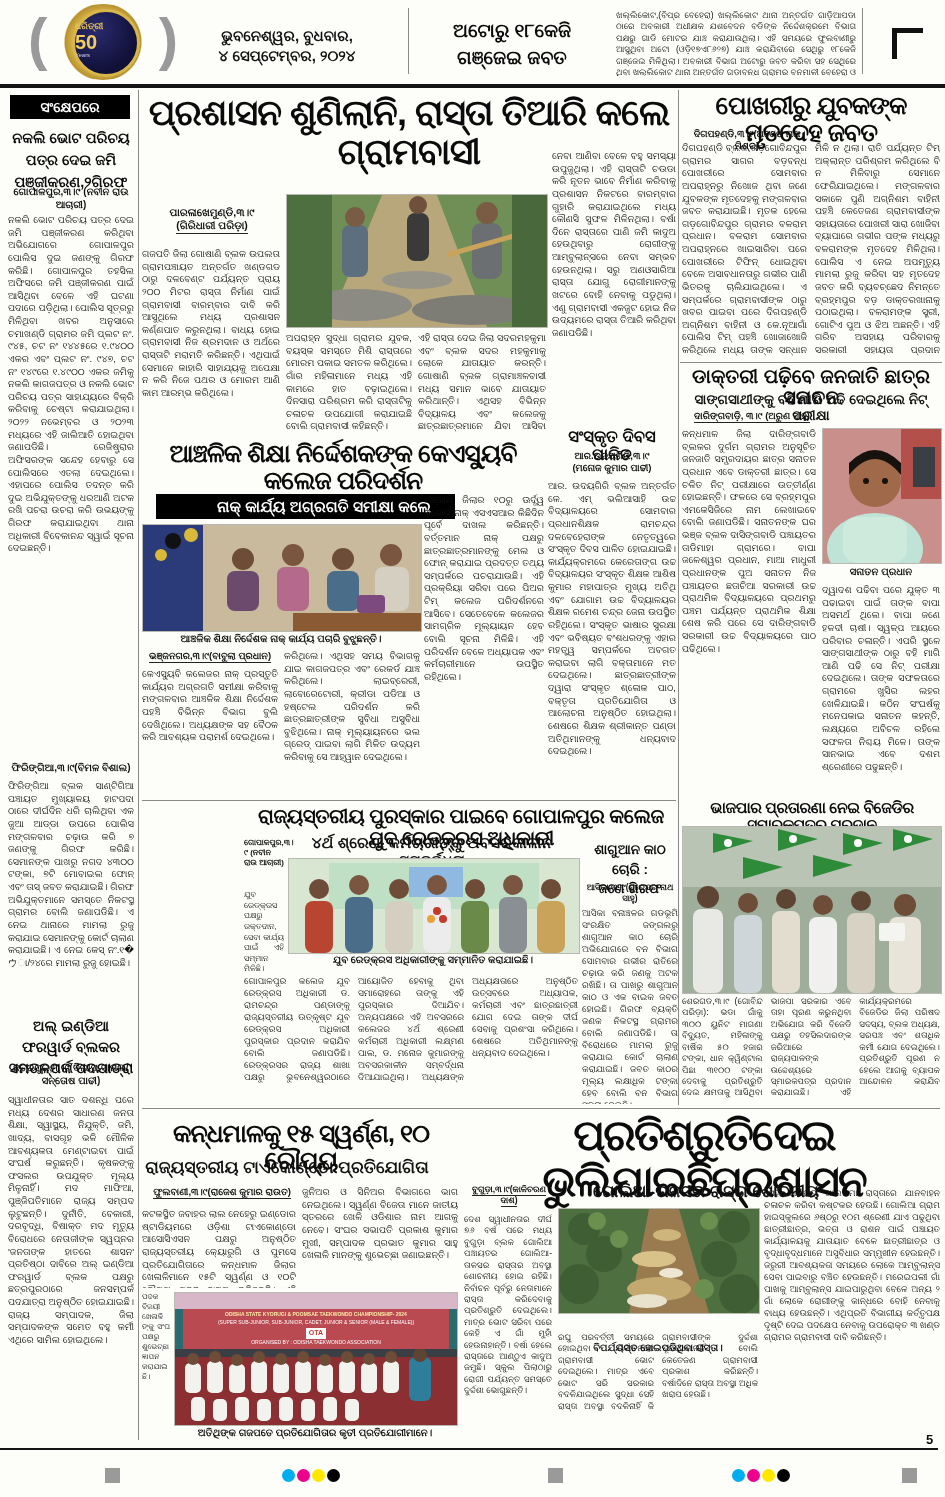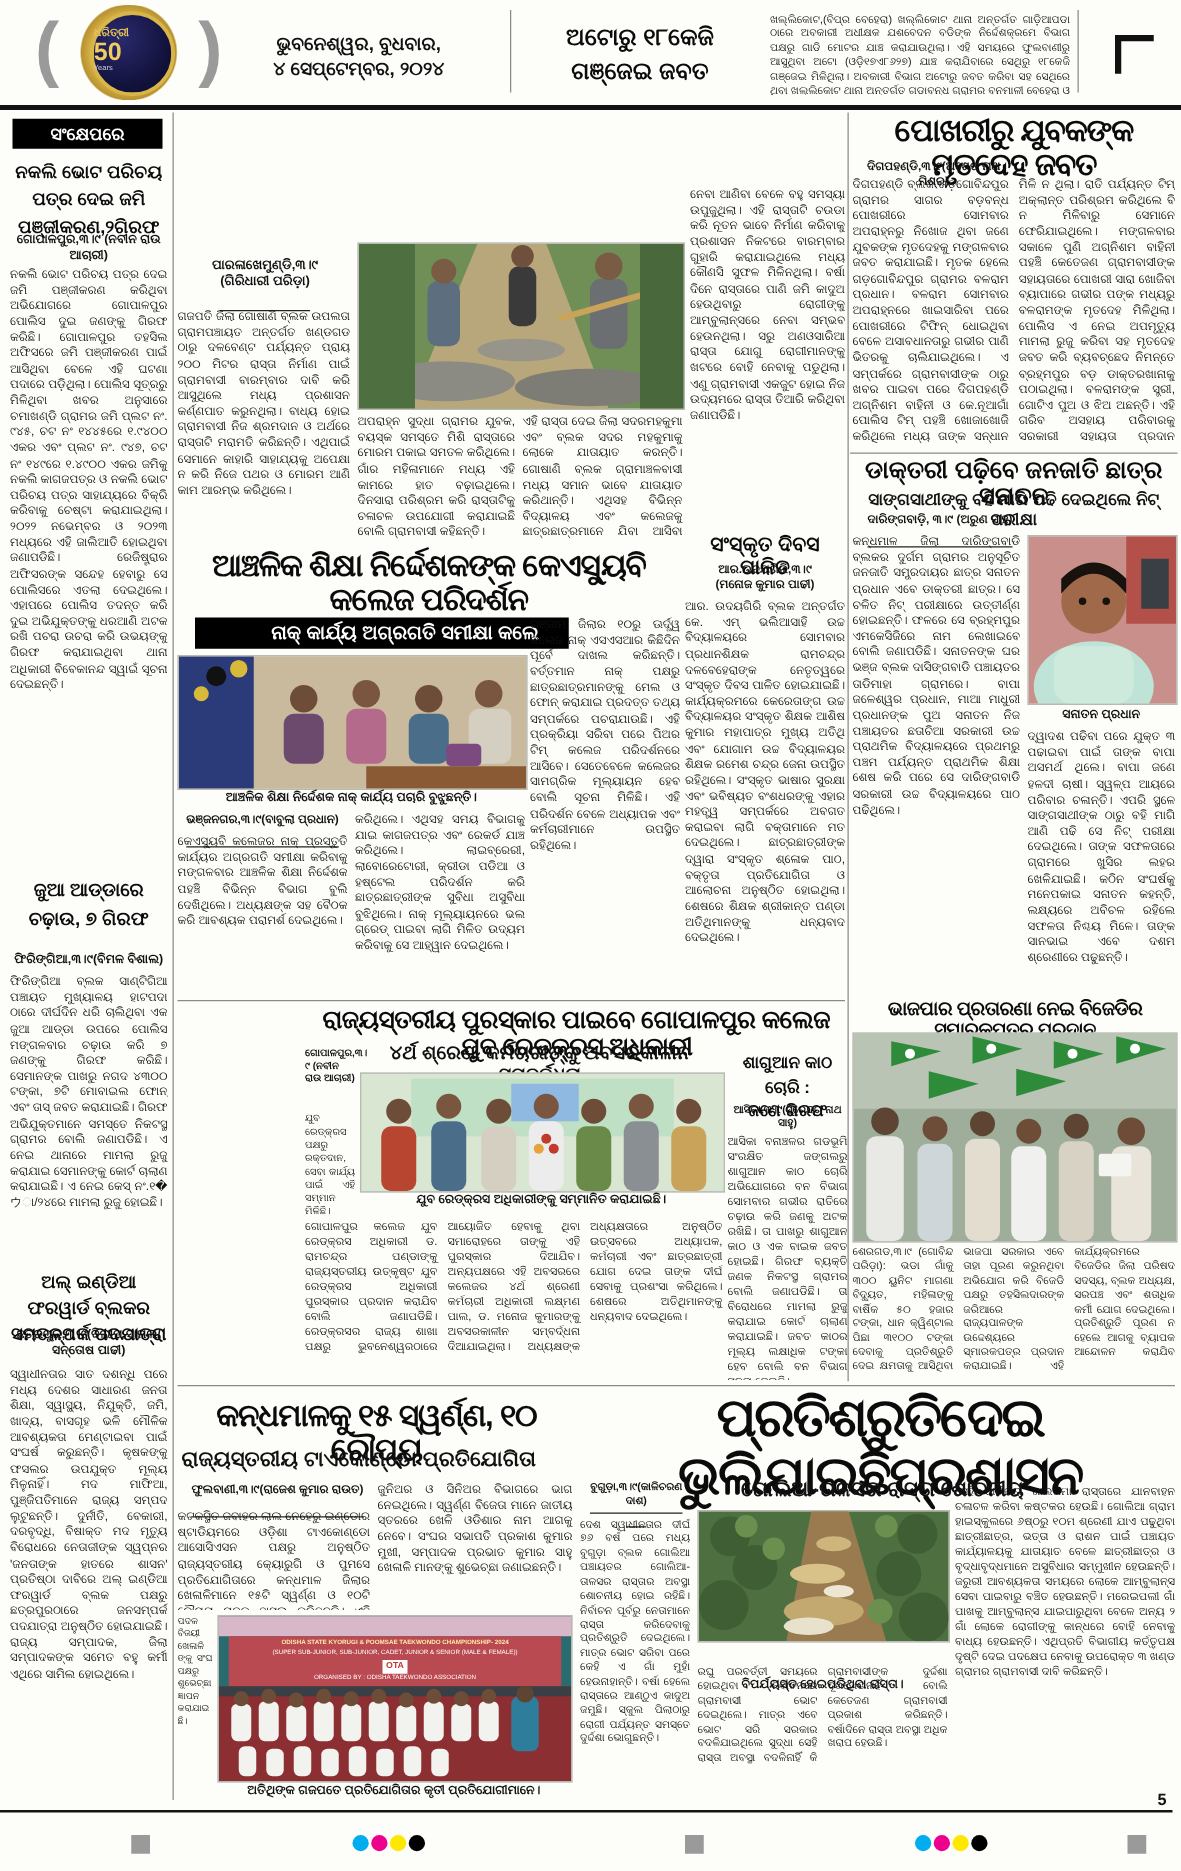--- a/index.html
+++ b/index.html
@@ -2,21 +2,21 @@
 <html><head>
 <meta charset="utf-8">
 <style>
   html,body{margin:0;padding:0;background:#e8e8e4;}
   .page{position:relative;width:945px;height:1497px;background:#fdfdfa;overflow:hidden;
         font-family:"Liberation Sans","DejaVu Sans",sans-serif;color:#111;}
   .abs{position:absolute;}
   .hl{font-weight:bold;color:#0b0b0b;line-height:1.08;text-align:center;}
   .sub{font-weight:bold;text-align:center;line-height:1.15;}
   .byline{font-weight:bold;font-size:10px;text-align:center;line-height:1.25;}
-  .byline .u{border-bottom:1px solid #222;padding-bottom:16px;}
+  .byline .u{border-bottom:1px solid #222;padding-bottom:1px;}
   .body-txt{font-size:9.5px;line-height:1.33;text-align:justify;overflow:hidden;word-break:break-word;}
   .cols2{column-count:2;column-gap:8px;}
   .cols3{column-count:3;column-gap:8px;}
   .caption{font-size:10px;font-weight:bold;text-align:center;line-height:1.2;}
   .blackbar{background:#000;color:#fff;display:flex;align-items:center;justify-content:center;}
   .rule-h{background:#141414;}
   .rule-thin{background:#8a8a8a;}
   .photo{background:#cfd4c9;overflow:hidden;border:1px solid #b9b9b2;}
   .regsq{width:15px;height:15px;background:#9a9a9a;}
   .dot{width:13px;height:13px;border-radius:50%;display:inline-block;margin-right:2px;}
@@ -67,30 +67,30 @@
   <div class="abs" style="left:892px;top:28px;width:26px;height:26px;border-top:5px solid #111;border-left:5px solid #111;"></div>
 
   <div class="abs rule-h" style="left:0;top:84px;width:945px;height:4px;"></div>
 
   <div class="abs blackbar" style="left:10px;top:95px;width:120px;height:24px;font-size:14px;font-weight:bold;">ସଂକ୍ଷେପରେ</div>
 
   <div class="abs hl" style="left:8px;top:128px;width:126px;font-size:14.5px;line-height:1.5;">ନକଲି ଭୋଟ ପରିଚୟ ପତ୍ର ଦେଇ ଜମି ପଞ୍ଜୀକରଣ,୨ଗିରଫ</div>
   <div class="abs byline" style="left:8px;top:186px;width:126px;">ଗୋପାଳପୁର,୩।୯ (ନବୀନ ରାଉ ଆଚାରୀ)</div>
   <div class="abs body-txt" style="left:8px;top:214px;width:126px;height:478px;">ନକଲି ଭୋଟ ପରିଚୟ ପତ୍ର ଦେଇ ଜମି ପଞ୍ଜୀକରଣ କରିଥିବା ଅଭିଯୋଗରେ ଗୋପାଳପୁର ପୋଲିସ ଦୁଇ ଜଣଙ୍କୁ ଗିରଫ କରିଛି। ଗୋପାଳପୁର ତହସିଲ ଅଫିସରେ ଜମି ପଞ୍ଜୀକରଣ ପାଇଁ ଆସିଥିବା ବେଳେ ଏହି ଘଟଣା ପଦାରେ ପଡ଼ିଥିଲା। ପୋଲିସ ସୂତ୍ରରୁ ମିଳିଥିବା ଖବର ଅନୁସାରେ ଚମାଖଣ୍ଡି ଗ୍ରାମର ଜମି ପ୍ଲଟ ନଂ. ୯୪୫, ଚଟ ନଂ ୧୪୪୫ରେ ୧.୯୪୦୦ ଏକର ଏବଂ ପ୍ଲଟ ନଂ. ୯୪୭, ଚଟ ନଂ ୧୪୯ରେ ୧.୪୯୦୦ ଏକର ଜମିକୁ ନକଲି କାଗଜପତ୍ର ଓ ନକଲି ଭୋଟ ପରିଚୟ ପତ୍ର ସାହାଯ୍ୟରେ ବିକ୍ରି କରିବାକୁ ଚେଷ୍ଟା କରାଯାଇଥିଲା। ୨୦୨୨ ନଭେମ୍ବର ଓ ୨୦୨୩ ମଧ୍ୟରେ ଏହି ଜାଲିଆତି ହୋଇଥିବା ଜଣାପଡିଛି। ରେଜିଷ୍ଟ୍ରାର ଅଫିସରଙ୍କ ସନ୍ଦେହ ହେବାରୁ ସେ ପୋଲିସରେ ଏତଲା ଦେଇଥିଲେ। ଏହାପରେ ପୋଲିସ ତଦନ୍ତ କରି ଦୁଇ ଅଭିଯୁକ୍ତଙ୍କୁ ଧରଆଣି ଅଟକ ରଖି ପଚରା ଉଚରା କରି ଉଭୟଙ୍କୁ ଗିରଫ କରାଯାଇଥିବା ଥାନା ଅଧିକାରୀ ବିବେକାନନ୍ଦ ସ୍ୱାଇଁ ସୂଚନା ଦେଇଛନ୍ତି।</div>
 
-  <div class="abs hl" style="left:8px;top:702px;width:126px;font-size:15px;line-height:1.5;">ଜୁଆ ଆଡ୍ଡାରେ ଚଢ଼ାଉ, ୭ ଗିରଫ</div>
   <div class="abs byline" style="left:8px;top:762px;width:126px;">ଫିରିଙ୍ଗିଆ,୩।୯(ବିମଳ ବିଶାଲ)</div>
   <div class="abs body-txt" style="left:8px;top:780px;width:126px;height:222px;">ଫିରିଙ୍ଗିଆ ବ୍ଲକ ସାଣ୍ଟିଗିଆ ପଞ୍ଚାୟତ ମୁଖ୍ୟାଳୟ ହାଟପଦା ଠାରେ ଦୀର୍ଘଦିନ ଧରି ଚାଲିଥିବା ଏକ ଜୁଆ ଆଡ୍ଡା ଉପରେ ପୋଲିସ ମଙ୍ଗଳବାର ଚଢ଼ାଉ କରି ୭ ଜଣଙ୍କୁ ଗିରଫ କରିଛି। ସେମାନଙ୍କ ପାଖରୁ ନଗଦ ୪୩୦୦ ଟଙ୍କା, ୭ଟି ମୋବାଇଲ ଫୋନ୍ ଏବଂ ତାସ୍ ଜବତ କରାଯାଇଛି। ଗିରଫ ଅଭିଯୁକ୍ତମାନେ ସମସ୍ତେ ନିକଟସ୍ଥ ଗ୍ରାମର ବୋଲି ଜଣାପଡିଛି। ଏ ନେଇ ଥାନାରେ ମାମଲା ରୁଜୁ କରାଯାଇ ସେମାନଙ୍କୁ କୋର୍ଟ ଚାଲାଣ କରାଯାଇଛି। ଏ ନେଇ କେସ୍ ନଂ.୧�ウା/୨୪ରେ ମାମଲା ରୁଜୁ ହୋଇଛି।</div>
 
   <div class="abs hl" style="left:8px;top:1016px;width:126px;font-size:14.5px;line-height:1.45;">ଅଲ୍ ଇଣ୍ଡିଆ ଫରୱାର୍ଡ ବ୍ଲକର ସମତଳ୍ପର୍କ ପଦଯାତ୍ରା</div>
   <div class="abs byline" style="left:8px;top:1062px;width:126px;">ଛତ୍ରପୁର,୩।୯(ଦିଲୀପ ସାମଲ/ସନ୍ତୋଷ ପାଢୀ)</div>
   <div class="abs body-txt" style="left:8px;top:1094px;width:126px;height:336px;">ସ୍ୱାଧୀନତାର ସାତ ଦଶନ୍ଧି ପରେ ମଧ୍ୟ ଦେଶର ସାଧାରଣ ଜନତା ଶିକ୍ଷା, ସ୍ୱାସ୍ଥ୍ୟ, ନିଯୁକ୍ତି, ଜମି, ଖାଦ୍ୟ, ବାସଗୃହ ଭଳି ମୌଳିକ ଆବଶ୍ୟକତା ମେଣ୍ଟାଇବା ପାଇଁ ସଂଘର୍ଷ କରୁଛନ୍ତି। କୃଷକଙ୍କୁ ଫସଲର ଉପଯୁକ୍ତ ମୂଲ୍ୟ ମିଳୁନାହିଁ। ମଦ ମାଫିଆ, ପୁଞ୍ଜିପତିମାନେ ରାଜ୍ୟ ସମ୍ପଦ ଲୁଟୁଛନ୍ତି। ଦୁର୍ନୀତି, ବେକାରୀ, ଦରବୃଦ୍ଧି, ବିଷାକ୍ତ ମଦ ମୃତ୍ୟୁ ବିରୋଧରେ ନେତାଜୀଙ୍କ ସ୍ୱପ୍ନର 'ଜନତାଙ୍କ ହାତରେ ଶାସନ' ପ୍ରତିଷ୍ଠା ଦାବିରେ ଅଲ୍ ଇଣ୍ଡିଆ ଫରୱାର୍ଡ ବ୍ଲକ ପକ୍ଷରୁ ଛତ୍ରପୁରଠାରେ ଜନସମ୍ପର୍କ ପଦଯାତ୍ରା ଅନୁଷ୍ଠିତ ହୋଇଯାଇଛି। ରାଜ୍ୟ ସମ୍ପାଦକ, ଜିଲା ସମ୍ପାଦକଙ୍କ ସମେତ ବହୁ କର୍ମୀ ଏଥିରେ ସାମିଲ ହୋଇଥିଲେ।</div>
 
   <div class="abs rule-thin" style="left:138px;top:90px;width:1px;height:1350px;"></div>
 
+  <div class="abs hl" style="left:142px;top:94px;width:534px;font-size:36px;letter-spacing:-1px;">ପ୍ରଶାସନ ଶୁଣିଲାନି, ରାସ୍ତା ତିଆରି କଲେ ଗ୍ରାମବାସୀ</div>
 
   <div class="abs byline" style="left:142px;top:206px;width:140px;font-size:10.5px;">
     <div>ପାରଳାଖେମୁଣ୍ଡି,୩।୯</div>
     <div class="u" style="display:inline-block;">(ଗିରିଧାରୀ ପରିଡ଼ା)</div>
   </div>
 
   <div class="abs photo" style="left:286px;top:194px;width:260px;height:132px;">
     <svg width="260" height="132">
       <rect width="260" height="132" fill="#6f8f57"></rect>
       <path d="M40,132 L95,0 L150,0 L200,132 Z" fill="#b9a77c"></path>

